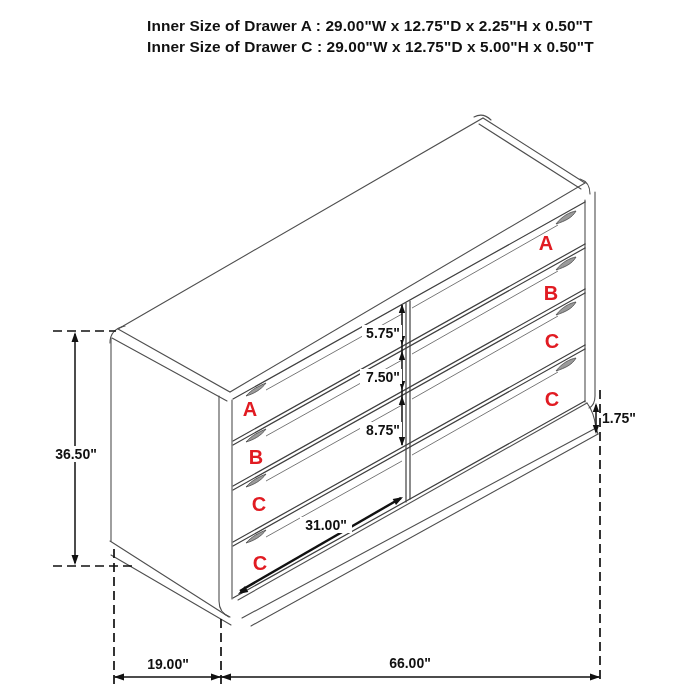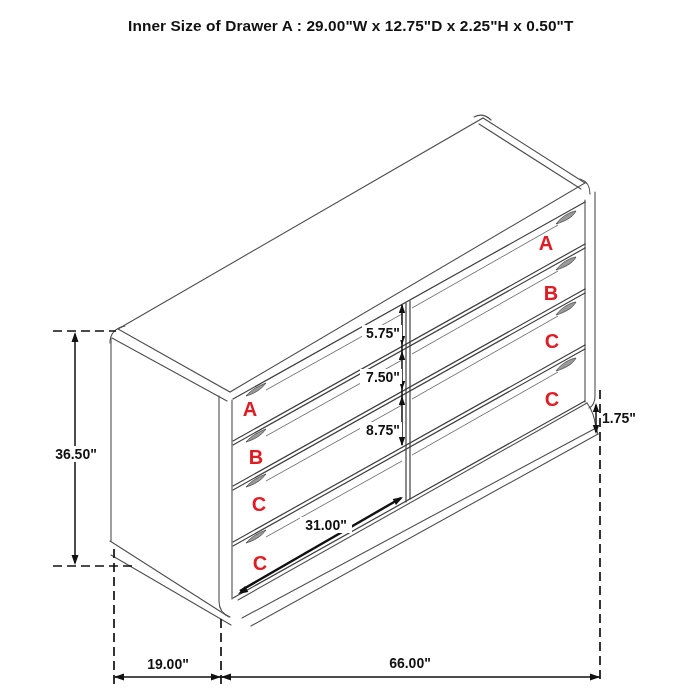--- a/index.html
+++ b/index.html
@@ -1,35 +1,36 @@
 <!DOCTYPE html>
 <html><head>
 <meta charset="utf-8">
 <style>
   html,body{margin:0;padding:0;background:#ffffff;}
   .stage{
     position:relative;width:700px;height:700px;background:#ffffff;overflow:hidden;
     font-family:"Liberation Sans", sans-serif;
   }
   .spec-header{
-    position:absolute;left:128px;top:16px;
+    position:absolute;left:147px;top:16px;
     font-size:15.4px;font-weight:bold;color:#111;line-height:20.5px;
     letter-spacing:0.1px;white-space:nowrap;
   }
   svg text{font-family:"Liberation Sans", sans-serif;}
   .dim-label{font-size:14px;font-weight:bold;fill:#111;}
   .drawer-letter{font-size:20px;font-weight:bold;}
 </style>
 </head>
 <body>
 
 <div class="stage">
 
   <div class="spec-header">
     <div>Inner Size of Drawer A : 29.00"W x 12.75"D x 2.25"H x 0.50"T</div>
+    <div>Inner Size of Drawer C : 29.00"W x 12.75"D x 5.00"H x 0.50"T</div>
   </div>
 
   <svg width="700" height="700" viewBox="0 0 700 700">
 
     <g stroke="#4f4f4f" fill="none" stroke-width="1.1" stroke-linecap="round">
 
       <polygon points="118,329 483,118 585,183 230,392" fill="#ffffff"></polygon>
 
       <path d="M479,124 L581,189"></path>
       <path d="M112,338 L227,401"></path>

